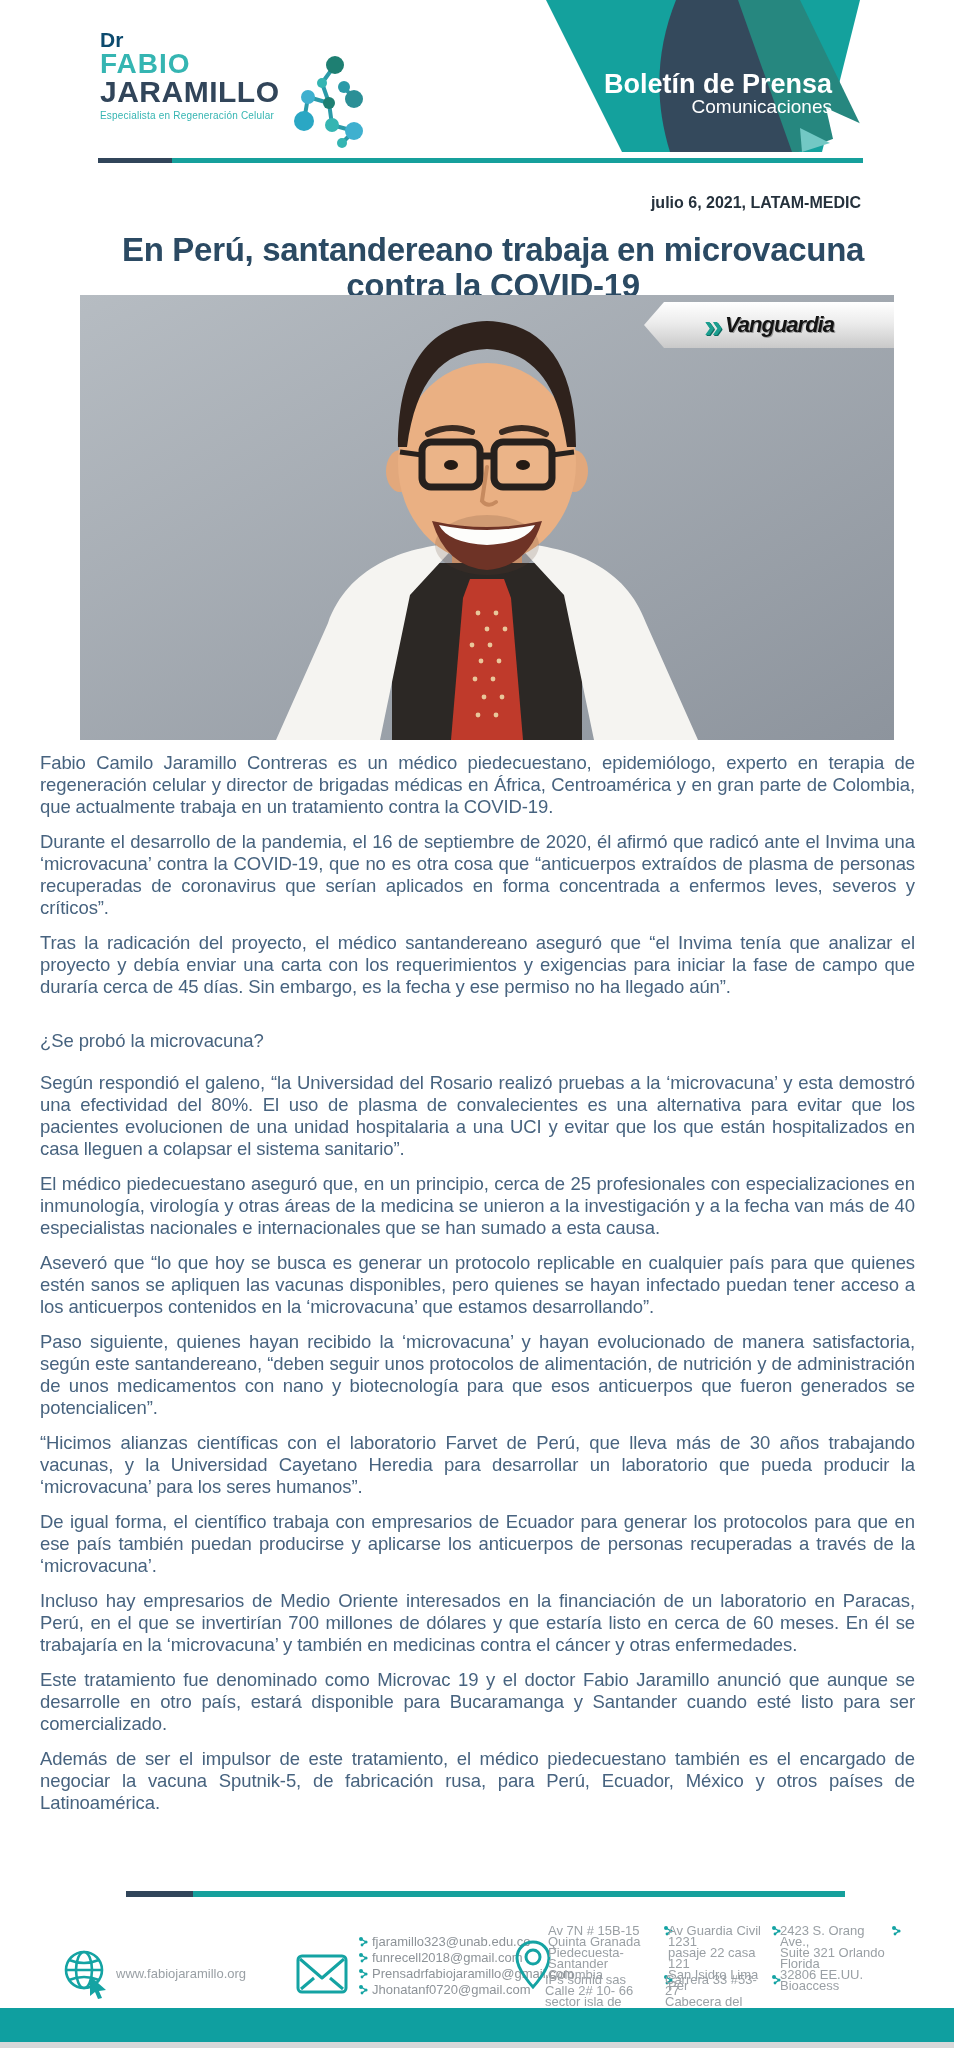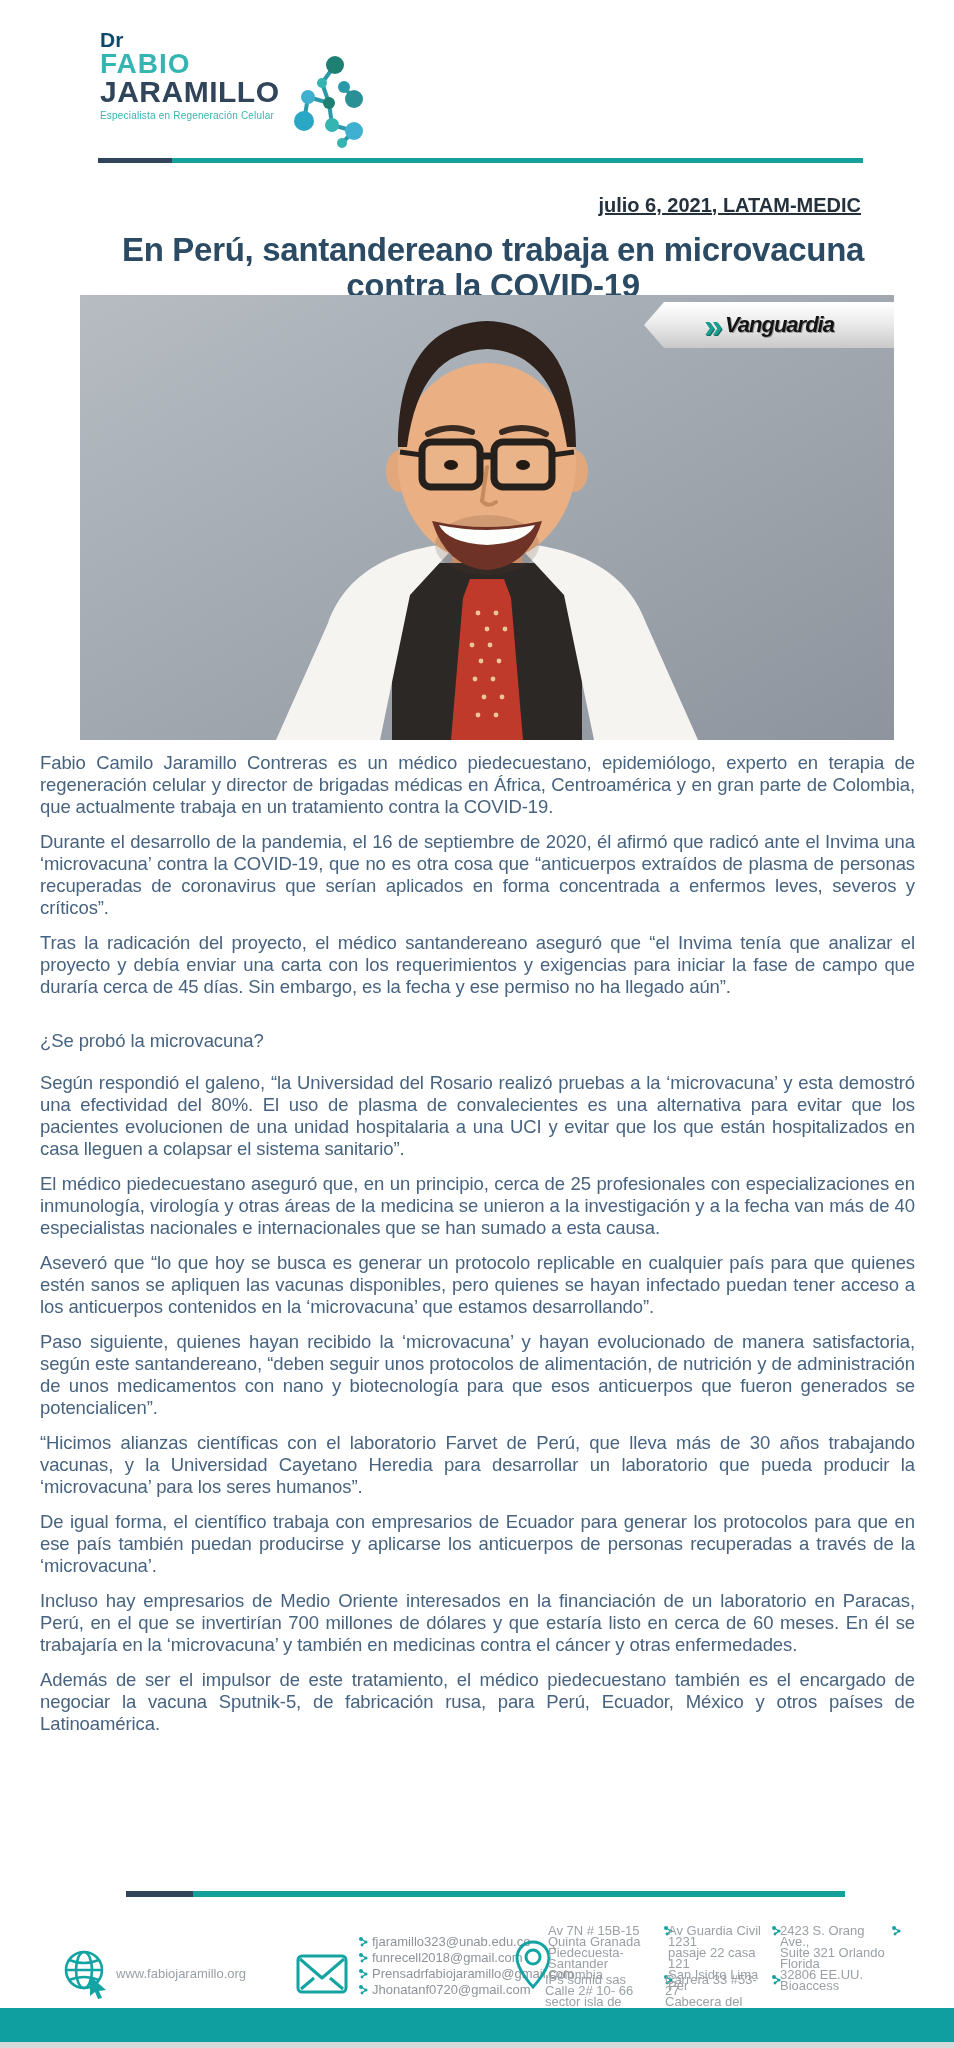--- a/index.html
+++ b/index.html
@@ -22,21 +22,21 @@
   .banner-sub{font-size:19px;line-height:20px;margin-top:-1px;}
   
   .rule{position:absolute;display:flex;}
   .rule-1{left:98px;top:158px;width:765px;height:5px;}
   .rule-2{left:126px;top:1891px;width:719px;height:6px;}
   .rule .dark{background:#31455a;height:100%;}
   .rule .teal{background:#16a09c;height:100%;flex:1;}
   .rule-1 .dark{width:74px;}
   .rule-2 .dark{width:67px;}
   
-  .dateline{position:absolute;top:194px;right:93px;font-size:20px;font-weight:bold;color:#25313c;text-decoration:underline;}
+  .dateline{position:absolute;top:194px;right:93px;font-size:16px;font-weight:bold;color:#25313c;}
   .headline{position:absolute;left:40px;top:216px;width:874px;text-align:center;
     font-size:33px;font-weight:bold;color:#2b4a63;line-height:36px;letter-spacing:-.3px;}
   
   .photo{position:absolute;left:80px;top:295px;width:814px;height:445px;overflow:hidden;}
   .vang{position:absolute;right:0;top:7px;width:250px;height:46px;
     background:linear-gradient(180deg,#ffffff 0%,#ececec 45%,#c9c9c9 100%);
     clip-path:polygon(0 50%,8% 0,100% 0,100% 100%,8% 100%);
     display:flex;align-items:center;justify-content:center;
     filter:drop-shadow(0 3px 2px rgba(40,40,40,.55));}
   .vang-chev{font-size:34px;font-weight:bold;color:#1b9e8f;line-height:40px;margin-right:2px;
@@ -87,20 +87,33 @@
       <circle cx="25" cy="45" r="7" fill="#3fb0cf"></circle>
       <circle cx="46" cy="51" r="6" fill="#1e7f72"></circle>
       <circle cx="71" cy="47" r="9" fill="#2b8f96"></circle>
       <circle cx="21" cy="69" r="10" fill="#2aa7c4"></circle>
       <circle cx="49" cy="73" r="7" fill="#35b5b2"></circle>
       <circle cx="71" cy="79" r="9" fill="#3fb0cf"></circle>
       <circle cx="59" cy="91" r="5" fill="#35b5b2"></circle>
     </svg>
   </div>
 
+  <div class="banner">
+    <svg width="330" height="152" viewBox="0 0 330 152">
+      <polygon points="6,0 320,0 282,152 82,152" fill="#14a19d"></polygon>
+      <polygon points="196,0 260,0 322,128 258,152 236,152" fill="#26877f"></polygon>
+      <path d="M136,0 C116,50 114,100 130,152 L252,152 L198,0 Z" fill="#34495c"></path>
+      <polygon points="286,108 326,126 296,152" fill="#ffffff"></polygon>
+      <polygon points="260,128 290,143 262,152" fill="#72c8c4"></polygon>
+    </svg>
+    <div class="banner-text">
+      <div class="banner-title">Boletín de Prensa</div>
+      <div class="banner-sub">Comunicaciones</div>
+    </div>
+  </div>
 
   <div class="rule rule-1">
       <span class="dark"></span>
       <span class="teal"></span>
     </div>
 
   <div class="dateline">julio 6, 2021, LATAM-MEDIC</div>
 
   <h1 class="headline" style="margin:16px;">
     <span>En Perú, santandereano trabaja en microvacuna</span><br>
@@ -182,20 +195,21 @@
     <p>Durante el desarrollo de la pandemia, el 16 de septiembre de 2020, él afirmó que radicó ante el Invima una ‘microvacuna’ contra la COVID-19, que no es otra cosa que “anticuerpos extraídos de plasma de personas recuperadas de coronavirus que serían aplicados en forma concentrada a enfermos leves, severos y críticos”.</p>
     <p>Tras la radicación del proyecto, el médico santandereano aseguró que “el Invima tenía que analizar el proyecto y debía enviar una carta con los requerimientos y exigencias para iniciar la fase de campo que duraría cerca de 45 días. Sin embargo, es la fecha y ese permiso no ha llegado aún”.</p>
     <p class="question">¿Se probó la microvacuna?</p>
     <p>Según respondió el galeno, “la Universidad del Rosario realizó pruebas a la ‘microvacuna’ y esta demostró una efectividad del 80%. El uso de plasma de convalecientes es una alternativa para evitar que los pacientes evolucionen de una unidad hospitalaria a una UCI y evitar que los que están hospitalizados en casa lleguen a colapsar el sistema sanitario”.</p>
     <p>El médico piedecuestano aseguró que, en un principio, cerca de 25 profesionales con especializaciones en inmunología, virología y otras áreas de la medicina se unieron a la investigación y a la fecha van más de 40 especialistas nacionales e internacionales que se han sumado a esta causa.</p>
     <p>Aseveró que “lo que hoy se busca es generar un protocolo replicable en cualquier país para que quienes estén sanos se apliquen las vacunas disponibles, pero quienes se hayan infectado puedan tener acceso a los anticuerpos contenidos en la ‘microvacuna’ que estamos desarrollando”.</p>
     <p>Paso siguiente, quienes hayan recibido la ‘microvacuna’ y hayan evolucionado de manera satisfactoria, según este santandereano, “deben seguir unos protocolos de alimentación, de nutrición y de administración de unos medicamentos con nano y biotecnología para que esos anticuerpos que fueron generados se potencialicen”.</p>
     <p>“Hicimos alianzas científicas con el laboratorio Farvet de Perú, que lleva más de 30 años trabajando vacunas, y la Universidad Cayetano Heredia para desarrollar un laboratorio que pueda producir la ‘microvacuna’ para los seres humanos”.</p>
     <p>De igual forma, el científico trabaja con empresarios de Ecuador para generar los protocolos para que en ese país también puedan producirse y aplicarse los anticuerpos de personas recuperadas a través de la ‘microvacuna’.</p>
     <p>Incluso hay empresarios de Medio Oriente interesados en la financiación de un laboratorio en Paracas, Perú, en el que se invertirían 700 millones de dólares y que estaría listo en cerca de 60 meses. En él se trabajaría en la ‘microvacuna’ y también en medicinas contra el cáncer y otras enfermedades.</p>
+    <p>Este tratamiento fue denominado como Microvac 19 y el doctor Fabio Jaramillo anunció que aunque se desarrolle en otro país, estará disponible para Bucaramanga y Santander cuando esté listo para ser comercializado.</p>
     <p>Además de ser el impulsor de este tratamiento, el médico piedecuestano también es el encargado de negociar la vacuna Sputnik-5, de fabricación rusa, para Perú, Ecuador, México y otros países de Latinoamérica.</p>
   </div>
 
   <div class="rule rule-2">
       <span class="dark"></span>
       <span class="teal"></span>
     </div>
 
   <div class="f-ico" style="left:62px;top:1948px;">
     <svg width="50" height="52" viewBox="0 0 50 52">

